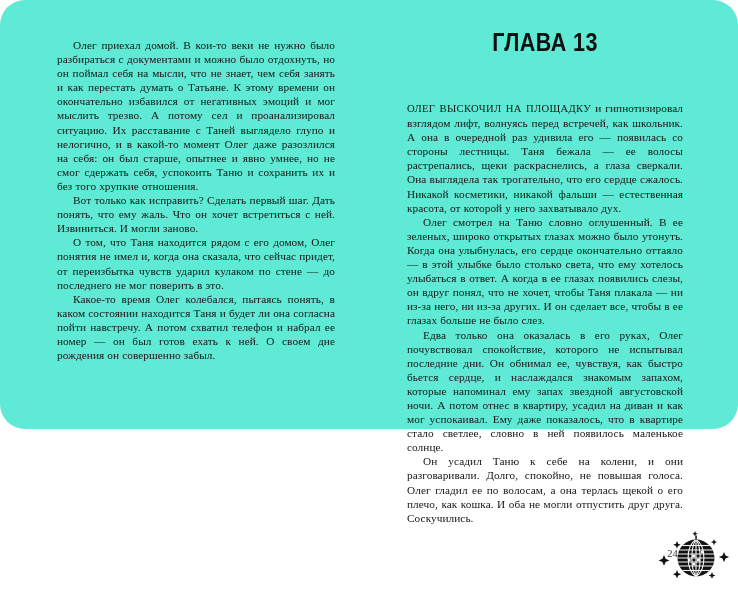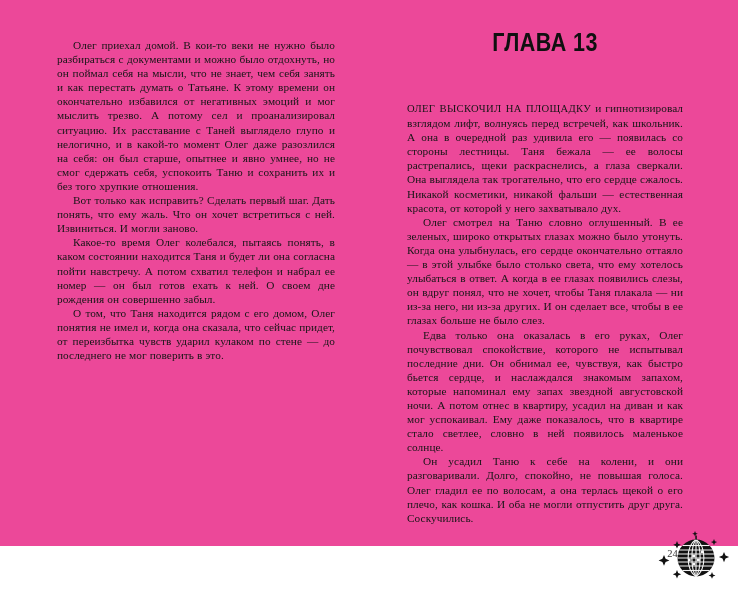--- a/index.html
+++ b/index.html
@@ -11,23 +11,24 @@
     width: 738px;
     height: 590px;
     overflow: hidden;
     font-family: "Liberation Serif", "DejaVu Serif", serif;
     color: #141414;
   }
 
   .page-spread {
     position: relative;
     width: 738px;
-    height: 546px;
-    background: #ec4899;
+    height: 429px;
+    background: #5eead4;
     box-sizing: border-box;
+    border-radius: 25px;
   }
 
   
   .col {
     position: absolute;
     top: 0;
     box-sizing: border-box;
   }
   .col-left {
     left: 57px;
@@ -99,22 +100,22 @@
   .ornament svg { display: block; }
 </style>
 </head>
 <body>
 
 <div class="page-spread">
 
   <div class="col col-left">
     <p class="body-par">Олег приехал домой. В кои-то веки не нужно было раз­бираться с документами и можно было отдохнуть, но он поймал себя на мысли, что не знает, чем себя занять и как перестать думать о Татьяне. К этому времени он оконча­тельно избавился от негативных эмоций и мог мыслить трезво. А потому сел и проанализировал ситуацию. Их рас­ставание с Таней выглядело глупо и нелогично, и в какой-то момент Олег даже разозлился на себя: он был старше, опыт­нее и явно умнее, но не смог сдержать себя, успокоить Таню и сохранить их и без того хрупкие отношения.</p>
     <p class="body-par">Вот только как исправить? Сделать первый шаг. Дать понять, что ему жаль. Что он хочет встретиться с ней. Из­виниться. И могли заново.</p>
+    <p class="body-par">О том, что Таня находится рядом с его домом, Олег поня­тия не имел и, когда она сказала, что сейчас придет, от переизбытка чувств ударил кулаком по стене — до послед­него не мог поверить в это.</p>
     <p class="body-par">Какое-то время Олег колебался, пытаясь понять, в каком состоянии находится Таня и будет ли она согласна пойти навстречу. А потом схватил телефон и набрал ее номер — он был готов ехать к ней. О своем дне рождения он совер­шенно забыл.</p>
-    <p class="body-par">О том, что Таня находится рядом с его домом, Олег поня­тия не имел и, когда она сказала, что сейчас придет, от переизбытка чувств ударил кулаком по стене — до послед­него не мог поверить в это.</p>
   </div>
 
   <div class="col col-right">
     <h1 class="chapter-title">ГЛАВА 13</h1>
 
     <p class="body-par no-indent"><span class="smallcaps-open">Олег выскочил на площадку</span><span> и гипнотизировал взглядом лифт, волнуясь перед встречей, как школьник. А она в очередной раз удивила его — появилась со стороны лестницы. Таня бежала — ее волосы растрепались, щеки раскраснелись, а глаза сверкали. Она выглядела так трога­тельно, что его сердце сжалось. Никакой косметики, ни­какой фальши — естественная красота, от которой у него захватывало дух.</span></p>
 
     <p class="body-par">Олег смотрел на Таню словно оглушенный. В ее зеле­ных, широко открытых глазах можно было утонуть. Когда она улыбнулась, его сердце окончательно оттаяло — в этой улыбке было столько света, что ему хотелось улыбаться в ответ. А когда в ее глазах появились слезы, он вдруг по­нял, что не хочет, чтобы Таня плакала — ни из-за него, ни из-за других. И он сделает все, чтобы в ее глазах больше не было слез.</p>
     <p class="body-par">Едва только она оказалась в его руках, Олег почувство­вал спокойствие, которого не испытывал последние дни. Он обнимал ее, чувствуя, как быстро бьется сердце, и на­слаждался знакомым запахом, которые напоминал ему за­пах звездной августовской ночи. А потом отнес в квартиру, усадил на диван и как мог успокаивал. Ему даже показалось, что в квартире стало светлее, словно в ней появилось ма­ленькое солнце.</p>
     <p class="body-par">Он усадил Таню к себе на колени, и они разговаривали. Долго, спокойно, не повышая голоса. Олег гладил ее по во­лосам, а она терлась щекой о его плечо, как кошка. И оба не могли отпустить друг друга. Соскучились.</p>

